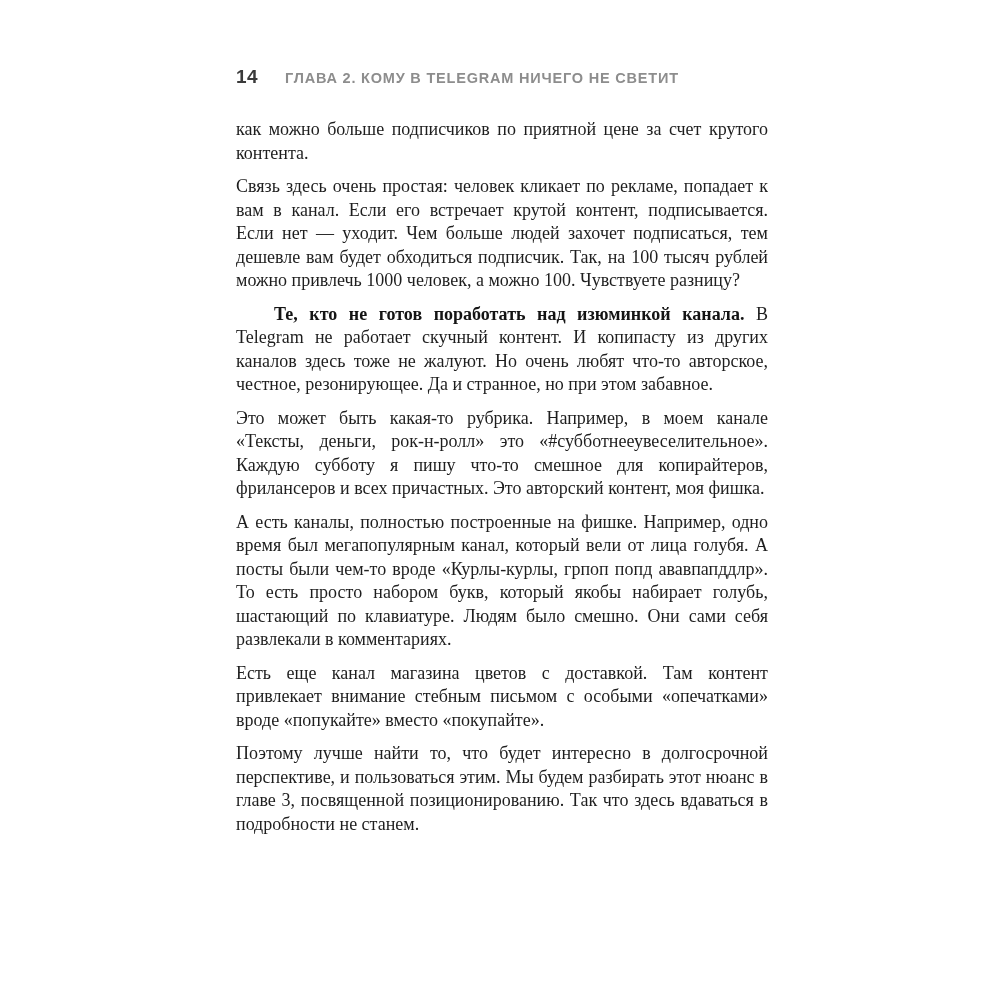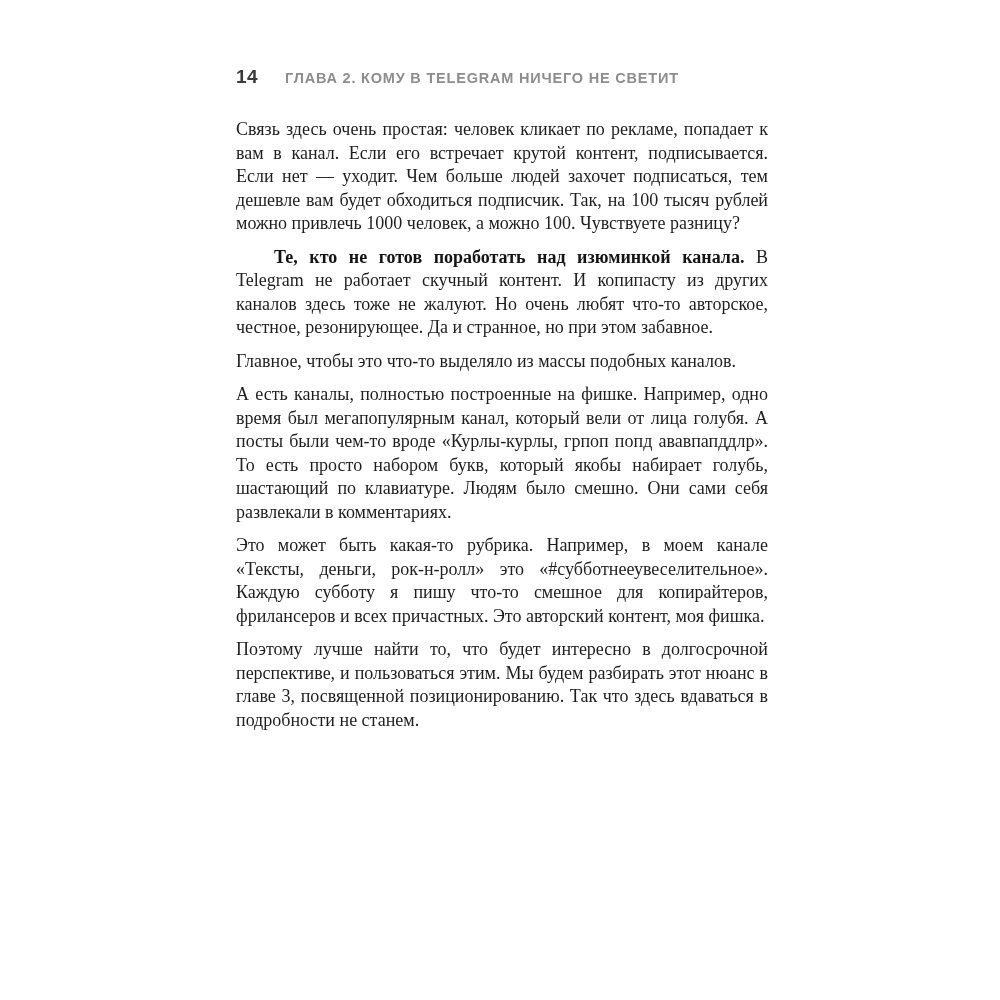--- a/index.html
+++ b/index.html
@@ -67,22 +67,23 @@
 
 <div class="page">
   <div class="text-block">
 
     <div class="running-header">
       <span class="page-number">14</span>
       <span class="chapter-title">ГЛАВА 2. КОМУ В TELEGRAM НИЧЕГО НЕ СВЕТИТ</span>
     </div>
 
     <div class="body-copy">
+        <p>как можно больше подписчиков по приятной цене за счет крутого контента.</p>
         <p>Связь здесь очень простая: человек кликает по рекламе, попадает к вам в канал. Если его встречает крутой контент, подписывается. Если нет — уходит. Чем больше людей захочет подписаться, тем дешевле вам будет обходиться подписчик. Так, на 100 тысяч рублей можно привлечь 1000 человек, а можно 100. Чувствуете разницу?</p>
         <p><strong>Те, кто не готов поработать над изюминкой канала.</strong> В Telegram не работает скучный контент. И копипасту из других каналов здесь тоже не жалуют. Но очень любят что-то авторское, честное, резонирующее. Да и странное, но при этом забавное.</p>
-        <p>Главное, чтобы это что-то выделяло из массы подобных каналов.</p>
+        <p>Это может быть какая-то рубрика. Например, в моем канале «Тексты, деньги, рок-н-ролл» это «#субботнееувеселительное». Каждую субботу я пишу что-то смешное для копирайтеров, фрилансеров и всех причастных. Это авторский контент, моя фишка.</p>
         <p>А есть каналы, полностью построенные на фишке. Например, одно время был мегапопулярным канал, который вели от лица голубя. А посты были чем-то вроде «Курлы-курлы, грпоп попд ававпапддлр». То есть просто набором букв, который якобы набирает голубь, шастающий по клавиатуре. Людям было смешно. Они сами себя развлекали в комментариях.</p>
-        <p>Это может быть какая-то рубрика. Например, в моем канале «Тексты, деньги, рок-н-ролл» это «#субботнееувеселительное». Каждую субботу я пишу что-то смешное для копирайтеров, фрилансеров и всех причастных. Это авторский контент, моя фишка.</p>
+        <p>Есть еще канал магазина цветов с доставкой. Там контент привлекает внимание стебным письмом с особыми «опечатками» вроде «попукайте» вместо «покупайте».</p>
         <p>Поэтому лучше найти то, что будет интересно в долгосрочной перспективе, и пользоваться этим. Мы будем разбирать этот нюанс в главе 3, посвященной позиционированию. Так что здесь вдаваться в подробности не станем.</p>
       </div>
 
   </div>
 </div>
 
 </body></html>

